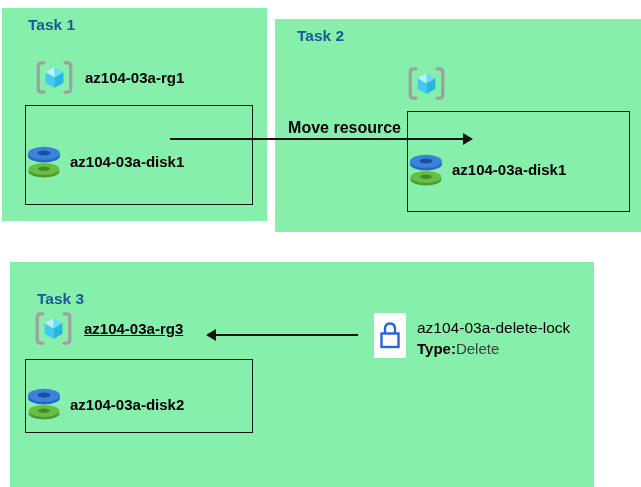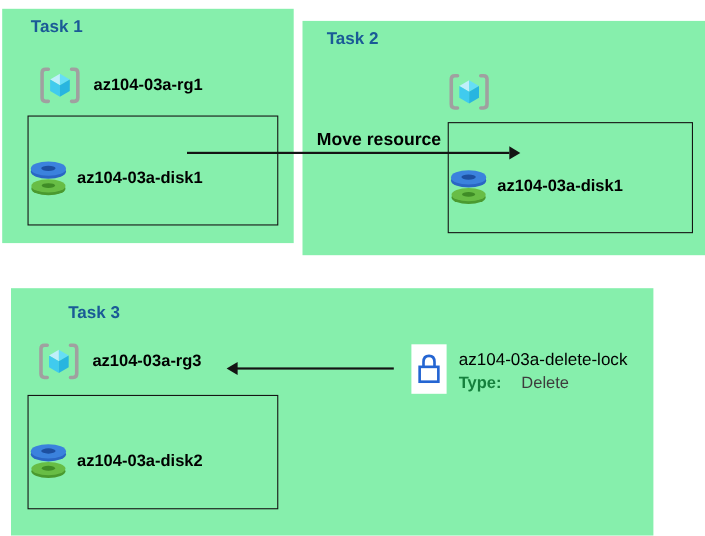--- a/index.html
+++ b/index.html
@@ -8,55 +8,55 @@
   .stage{position:absolute;left:0;top:0;width:641px;height:487px;}
 
   .panel{position:absolute;background:#86efac;text-align:center;}
   .panel-t1{left:2px;top:8px;width:265px;height:213px;}
   .panel-t2{left:275px;top:19px;width:366px;height:213px;}
   .panel-t3{left:10px;top:262px;width:584px;height:225px;}
 
   .panel-title{position:absolute;margin:0;font-size:15.5px;font-weight:bold;color:#1a5a96;}
   .title-t1{left:26px;top:8px;}
   .title-t2{left:22px;top:8px;}
-  .title-t3{left:27px;top:14px;margin-left:25px;}
+  .title-t3{left:27px;top:28px;}
 
   .rg-row{position:absolute;display:flex;align-items:center;gap:11px;}
   .rg-t1{left:33px;top:51px;}
   .rg-t2{left:132px;top:46px;}
-  .rg-t3{left:24px;top:48px;}
+  .rg-t3{left:24px;top:48px;text-decoration:underline;}
   .rg-row svg{width:39px;height:37px;display:block;}
   .rg-label{font-size:15px;font-weight:bold;white-space:nowrap;}
 
   .resource-box{position:absolute;border:1.5px solid #141414;
                 display:flex;align-items:center;box-sizing:border-box;}
   .box-t1{left:23px;top:97px;width:228px;height:100px;padding-top:13px;gap:8px;}
   .box-t2{left:132px;top:92px;width:223px;height:101px;padding-top:16px;gap:8px;}
-  .box-t3{left:15px;top:97px;width:228px;height:104px;padding-top:16px;gap:8px;}
+  .box-t3{left:15px;top:97px;width:228px;height:74px;padding-top:16px;gap:8px;}
   .resource-box svg{width:36px;height:36px;display:block;}
   .disk-label{font-size:15px;font-weight:bold;white-space:nowrap;}
 
   .arrow-line{position:absolute;height:2px;background:#141414;}
   .line-move{left:170px;top:138px;width:293px;}
   .line-lock{left:214px;top:334px;width:144px;}
   .arrow-head{position:absolute;width:0;height:0;}
   .head-move{left:463px;top:133px;border-left:10px solid #141414;
              border-top:6px solid transparent;border-bottom:6px solid transparent;}
   .head-lock{left:206px;top:329px;border-right:10px solid #141414;
              border-top:6px solid transparent;border-bottom:6px solid transparent;}
   .move-label{position:absolute;left:277px;top:119px;width:124px;text-align:right;
               font-size:16px;font-weight:bold;white-space:nowrap;}
 
   .lock-badge{position:absolute;left:374px;top:313px;width:32px;height:45px;background:#ffffff;
               display:flex;align-items:center;justify-content:center;}
   .lock-badge svg{width:22px;height:31px;display:block;}
   .lock-text{position:absolute;left:417px;top:318px;line-height:19px;}
   .lock-name{font-size:15.5px;font-weight:normal;white-space:nowrap;}
   .lock-type{font-size:15px;color:#3d3d3d;margin-top:2px;}
-  .lock-type .bold{font-weight:bold;color:#15803d;margin-right:18px;}
+  .lock-type .bold{font-weight:bold;color:#000000;margin-right:0;}
 
   .defs-holder{position:absolute;width:0;height:0;overflow:hidden;}
 </style>
 </head>
 <body>
 
 <svg class="defs-holder" aria-hidden="true">
   <defs>
     <symbol id="sym-rg" viewBox="0 0 48 44">
       <path d="M11 4 H8 Q4 4 4 8 V36 Q4 40 8 40 H11" fill="none" stroke="#a0a0a0" stroke-width="4" stroke-linecap="round"></path>

